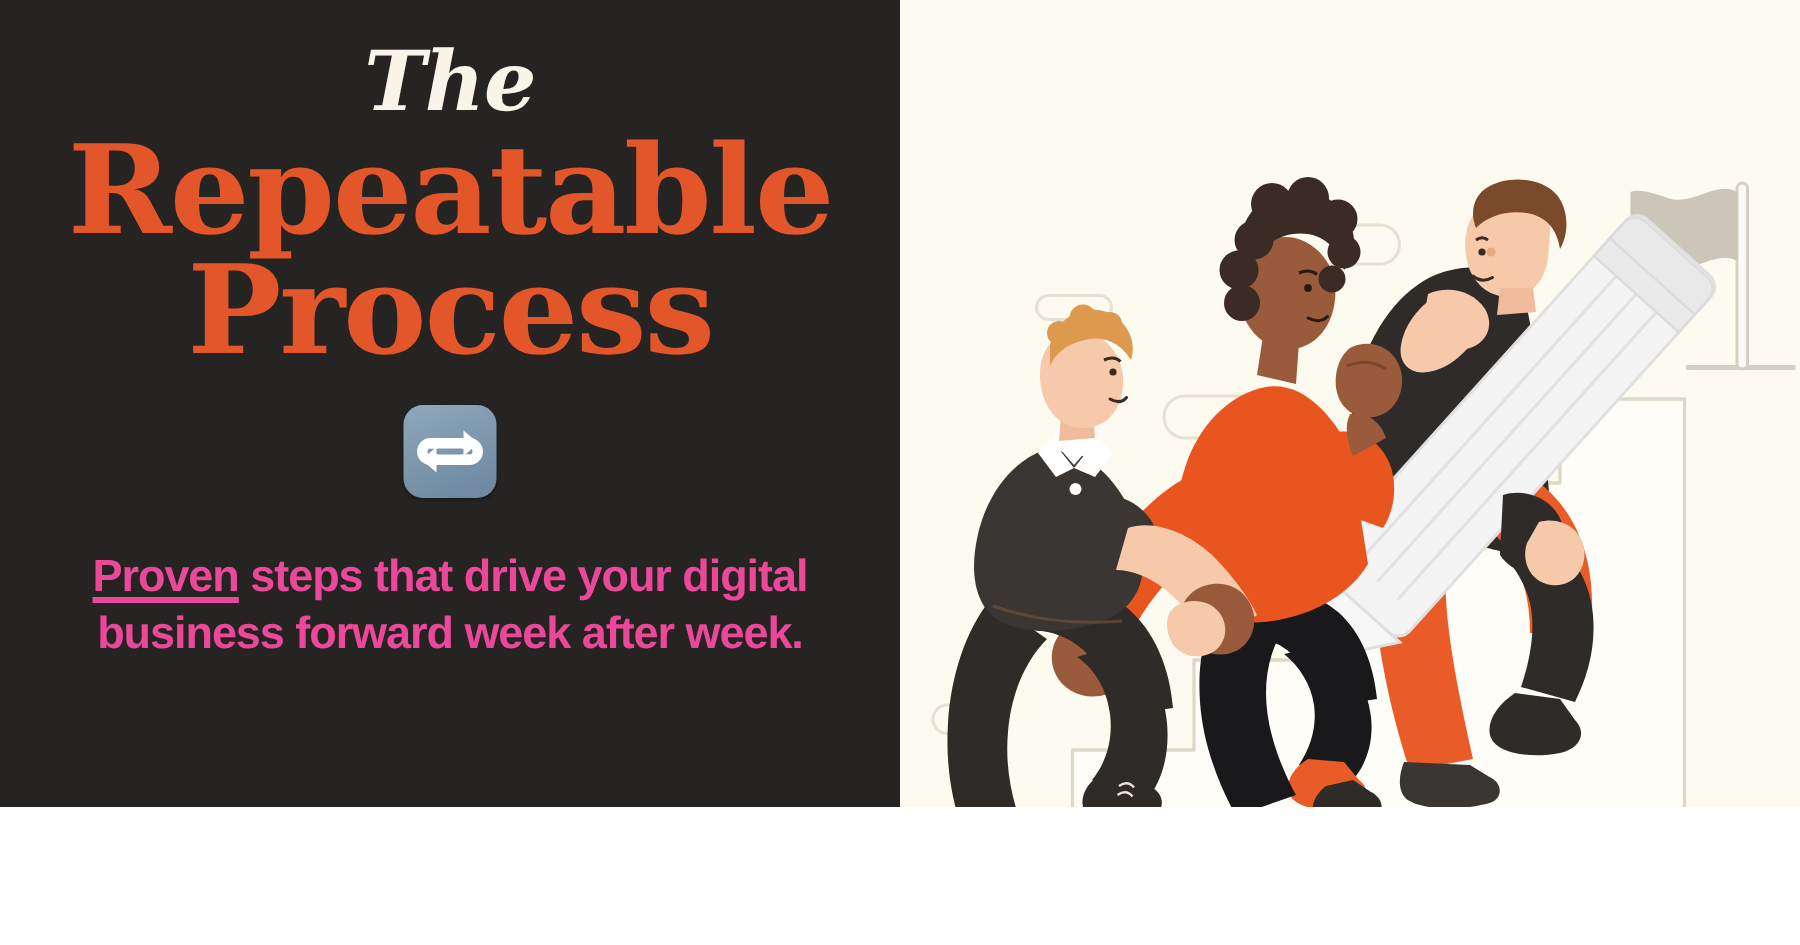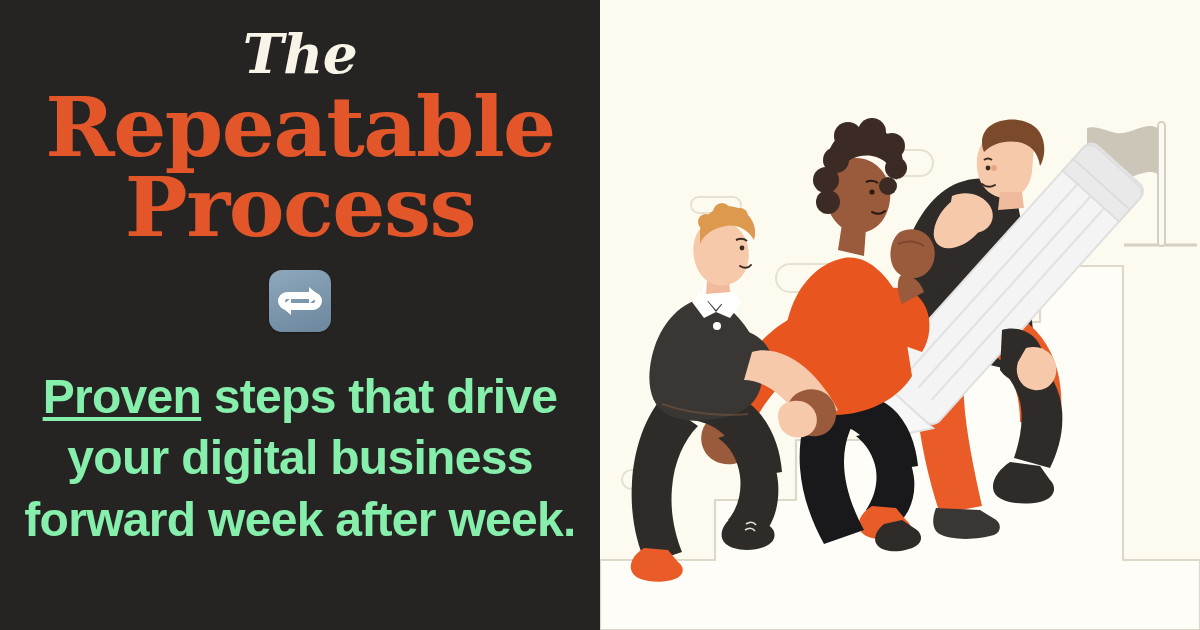--- a/index.html
+++ b/index.html
@@ -8,21 +8,21 @@
     padding: 0;
     background: #ffffff;
   }
   body {
     font-family: "Liberation Sans", sans-serif;
   }
 
   #banner {
     position: relative;
     width: 1200px;
-    height: 630px;
+    height: 538px;
     overflow: hidden;
     display: flex;
   }
 
   
   .left-panel {
     position: relative;
     width: 600px;
     height: 630px;
     background: #262423;
@@ -79,24 +79,24 @@
     display: block;
     position: relative;
     box-shadow: 0 1px 2px rgba(0,0,0,0.35);
   }
   .repeat-emoji svg { display:block; }
 
   .subhead {
     margin: 30px 0 0 0;
     width: 560px;
     text-align: center;
-    color: #86efac;
+    color: #ec4899;
     font-family: "Liberation Sans", sans-serif;
     font-weight: 700;
-    font-size: 48px;
+    font-size: 30px;
     line-height: 1.28;
     letter-spacing: -0.7px;
   }
   .subhead .u {
     text-decoration: underline;
     text-decoration-thickness: 4px;
     text-underline-offset: 4px;
   }
 
   

